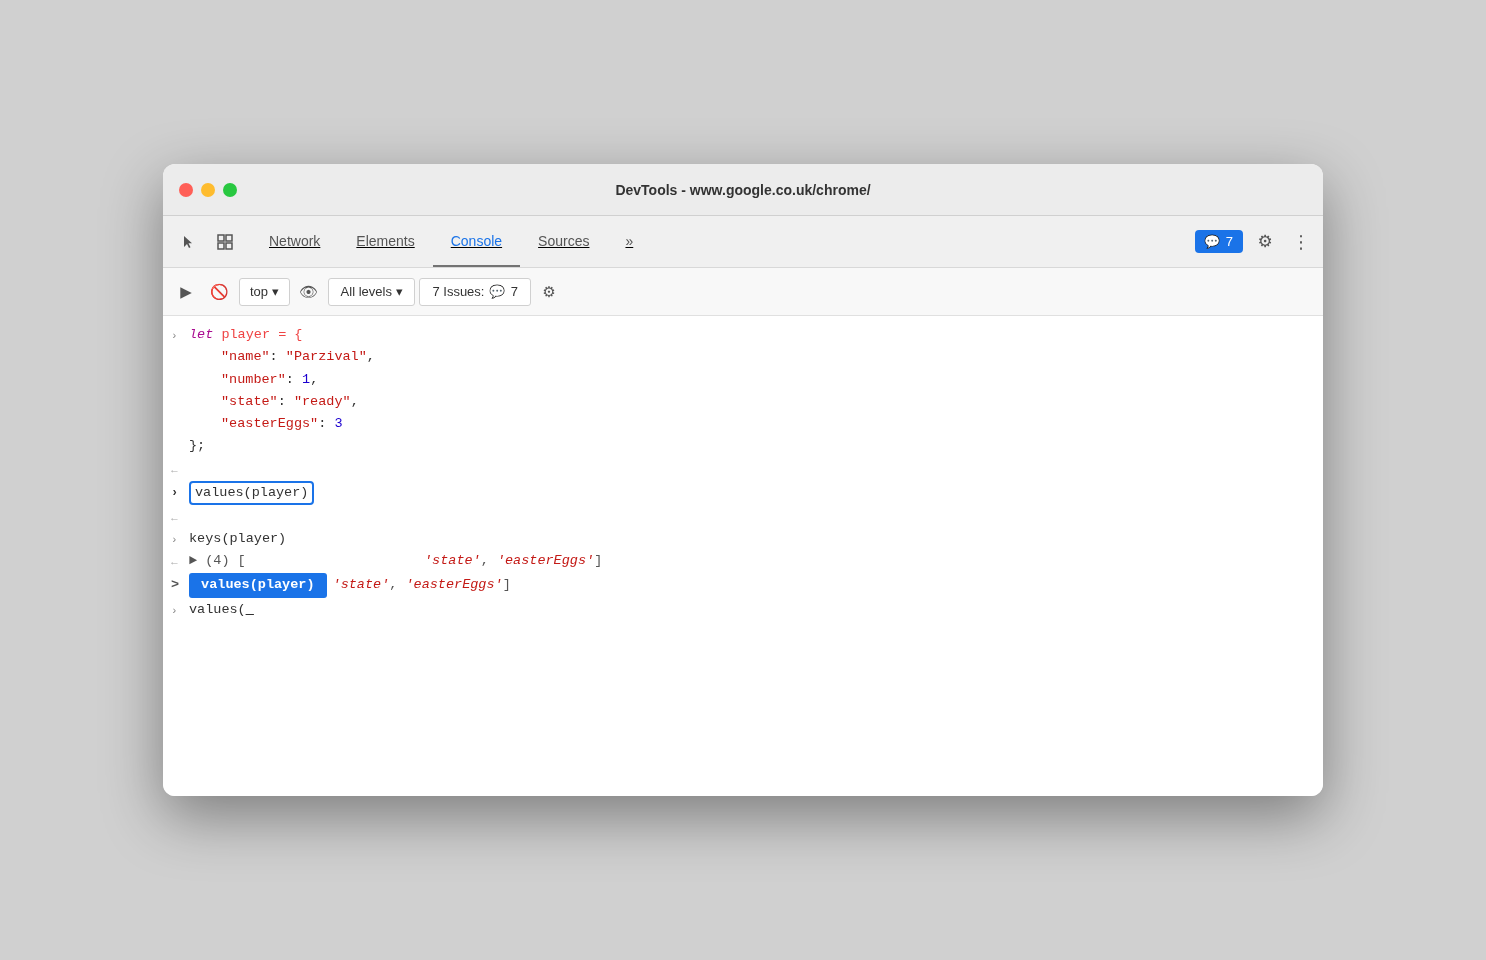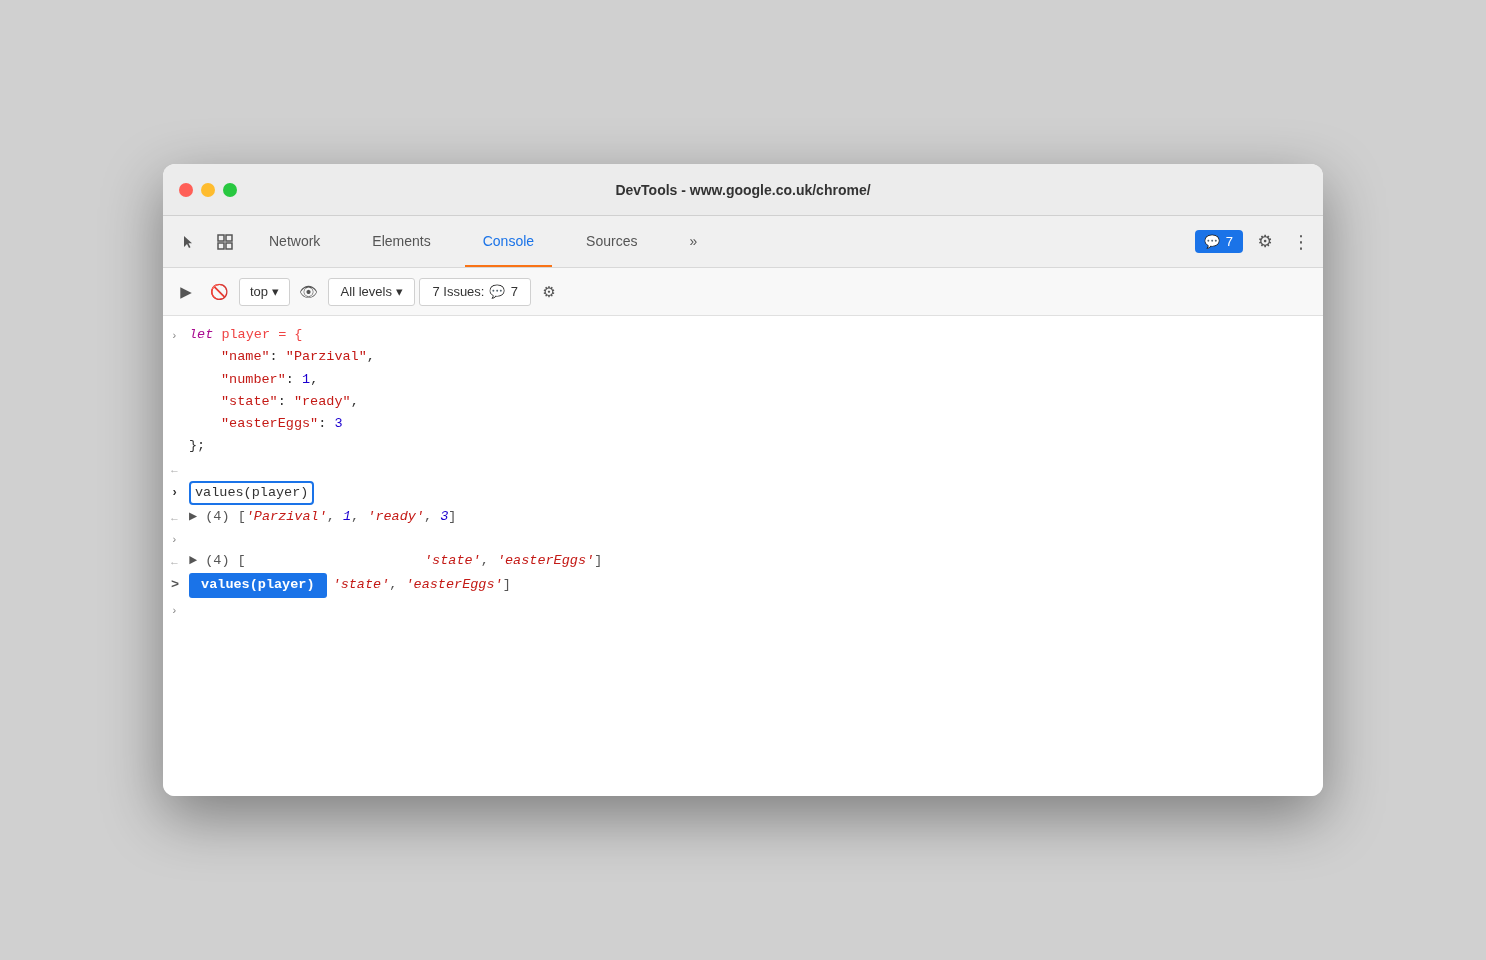--- a/index.html
+++ b/index.html
@@ -80,38 +80,39 @@
       font-size: 16px;
       background: none;
       border: none;
     }
 
     .tabs {
       display: flex;
       align-items: flex-end;
       height: 100%;
       margin-left: 8px;
-      gap: 16px;
+      gap: 0;
+      text-decoration: underline;
     }
 
     .tab {
       display: flex;
       align-items: center;
       padding: 0 18px;
       font-size: 14px;
       color: #555;
       cursor: pointer;
       border-bottom: 2px solid transparent;
       height: 100%;
       white-space: nowrap;
     }
 
     .tab.active {
       color: #1a73e8;
-      border-bottom: 2px solid #f97316;
+      border-bottom: 2px solid #737373;
       font-weight: 500;
     }
 
     .tabs-right {
       margin-left: auto;
       display: flex;
       align-items: center;
       gap: 6px;
     }
 
@@ -448,28 +449,27 @@
       <span class="chevron" style="color:#333; font-weight:bold; font-size:12px;">›</span>
       <span class="console-text">
         <span class="highlighted-cmd">
           <span style="color:#333">values(player)</span>
         </span>
       </span>
     </div>
 
     <div class="console-line">
       <span class="arrow-left">←</span>
-      <span class="console-text">
-        <span style="color:#555; cursor:pointer;">▶</span>
-        <span style="color:#555"> (4) [</span><span class="italic-red">'Parzival'</span><span style="color:#555">, </span><span class="italic-num">1</span><span style="color:#555">, </span><span class="italic-red">'ready'</span><span style="color:#555">, </span><span class="italic-num">3</span><span style="color:#555">]</span>
-      </span>
     </div>
 
     <div class="console-line">
       <span class="chevron">›</span>
+      <span class="console-text">
+        <span style="color:#333">keys(player)</span>
+      </span>
     </div>
 
     <div class="console-line" style="position:relative;">
       <span class="arrow-left">←</span>
       <span class="console-text">
         <span style="color:#555; cursor:pointer;">►</span>
         <span style="color:#555"> (4) [</span>
         <span class="italic-red" style="color:transparent; user-select:none;">'name', 'number', 's</span>
         <span class="italic-red">'state'</span><span style="color:#555">, </span><span class="italic-red">'easterEggs'</span><span style="color:#555">]</span>
       </span>
@@ -478,17 +478,20 @@
     <div class="autocomplete-row">
       <span style="color:#555; font-weight:bold; margin-right:4px;">&gt;</span>
       <span class="autocomplete-highlight">values(player)</span>
       <span style="color:#555; margin-left:6px;">
         <span class="italic-red">'state'</span><span style="color:#555">, </span><span class="italic-red">'easterEggs'</span><span style="color:#555">]</span>
       </span>
     </div>
 
     <div class="console-line">
       <span class="chevron">›</span>
+      <span class="console-text">
+        <span style="color:#333">values(</span><span style="text-decoration: underline; color:#333;">_</span>
+      </span>
     </div>
 
   </div>
 
 </div>
 
 </body></html>

